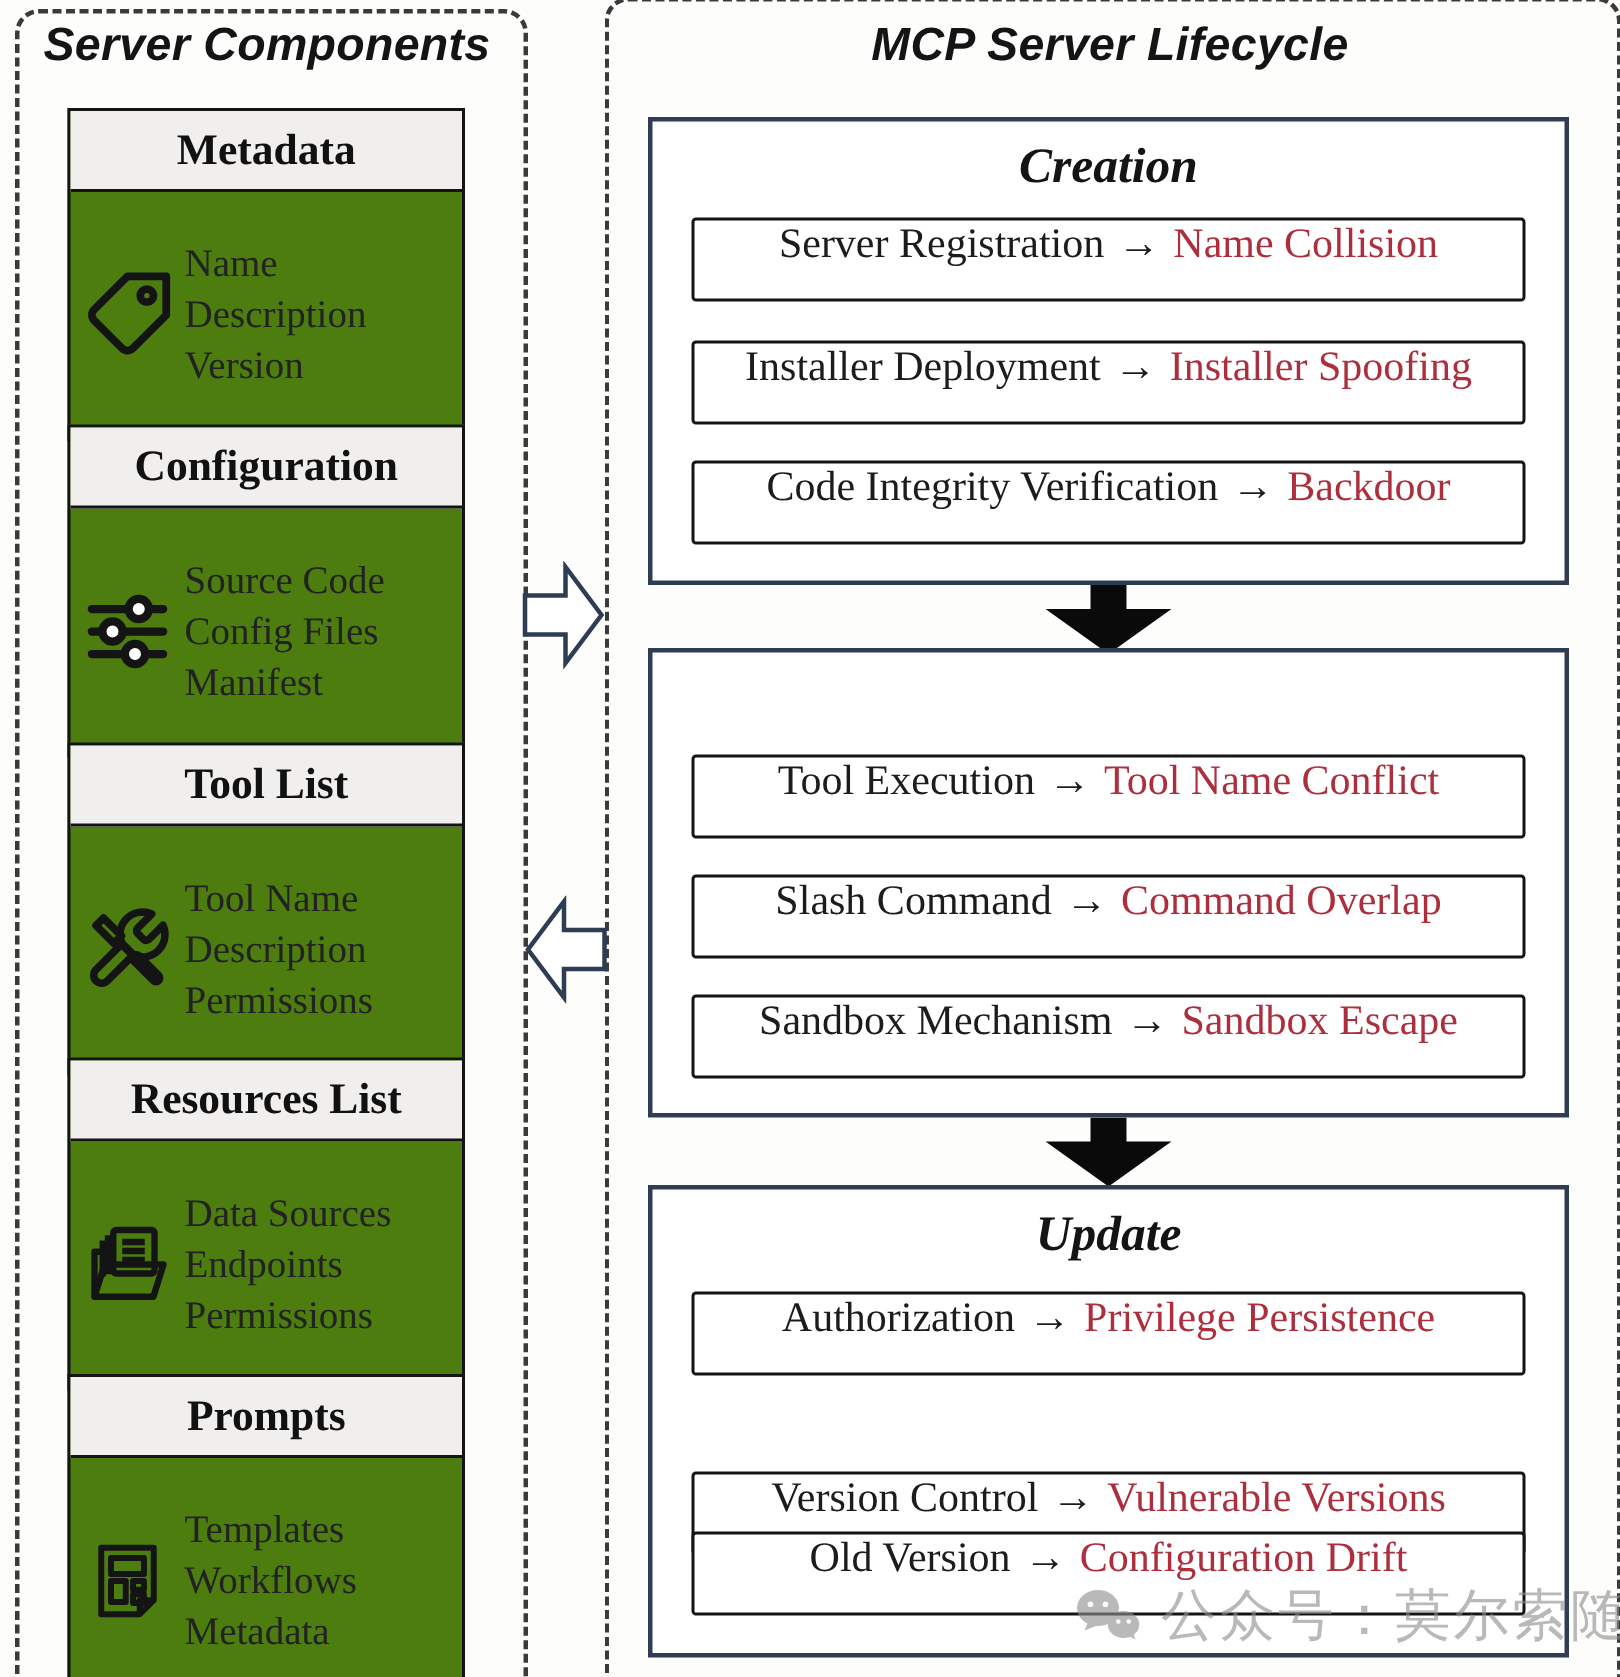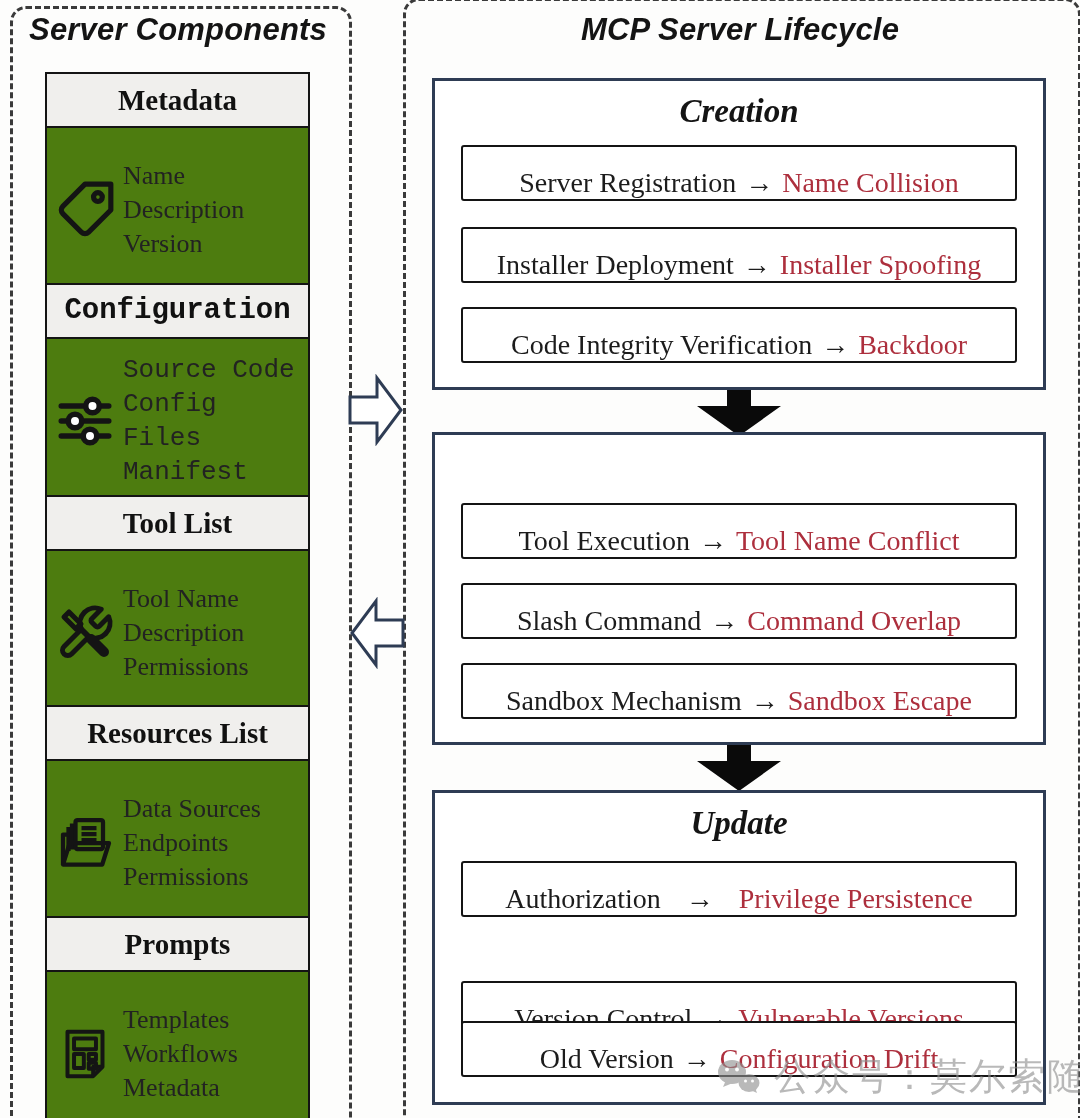--- a/index.html
+++ b/index.html
@@ -30,21 +30,21 @@
 
   
   .section{position:absolute;left:432px;width:614px;border:3px solid #2e3c54;background:#fff;box-sizing:border-box;}
   .section-title{
     text-align:center;font-weight:bold;font-style:italic;font-size:33px;color:#141414;
     padding-top:12px;height:44px;
   }
   .lc-item{
     position:absolute;left:26px;width:556px;height:56px;box-sizing:border-box;
     border:2.5px solid #141414;border-radius:3px;background:#fff;
-    display:flex;align-items:flex-end;justify-content:center;
+    display:flex;align-items:flex-start;justify-content:center;
     font-size:28px;white-space:nowrap;
   }
   .lc-step{color:#1c1c1c;}
   .lc-arrow{color:#1c1c1c;margin:0 9px;}
   .lc-threat{color:#ad2f3d;}
 
   
   .down-arrow{position:absolute;left:697px;width:84px;height:46px;}
   .flow-arrow{position:absolute;width:56px;height:72px;}
   .flow-right{left:348px;top:374px;}
@@ -81,21 +81,21 @@
         </svg>
       </div>
       <div class="comp-lines">
         <div>Name</div>
         <div>Description</div>
         <div>Version</div>
       </div>
     </div>
   </div>
 
-  <div class="comp-box" style="top:283px;font-family:Liberation Mono, monospace;">
+  <div class="comp-box" style="top:283px;">
     <div class="comp-header">Configuration</div>
     <div class="comp-body">
       <div class="comp-icon">
         <svg width="60" height="60" viewBox="0 0 24 24" fill="none" stroke="#141414" stroke-width="2.2" stroke-linecap="round">
           <line x1="2.5" y1="6" x2="21.5" y2="6"></line>
             <circle cx="15" cy="6" r="2.7" fill="#fff"></circle>
           <line x1="2.5" y1="12" x2="21.5" y2="12"></line>
             <circle cx="8" cy="12" r="2.7" fill="#fff"></circle>
           <line x1="2.5" y1="18" x2="21.5" y2="18"></line>
             <circle cx="14" cy="18" r="2.7" fill="#fff"></circle>
@@ -217,21 +217,21 @@
   </div>
 
   <div class="down-arrow" style="top:745px;">
     <svg width="84" height="46" viewBox="0 0 84 46">
         <polygon points="30,0 54,0 54,16 84,16 42,46 0,16 30,16" fill="#0a0a0a"></polygon>
       </svg>
   </div>
 
   <div class="section" style="top:790px;height:315px;">
     <div class="section-title">Update</div>
-    <div class="lc-item" style="top:68px;gap:16px;">
+    <div class="lc-item" style="top:68px;">
       <span class="lc-step">Authorization</span>
       <span class="lc-arrow">→</span>
       <span class="lc-threat">Privilege Persistence</span>
     </div>
     <div class="lc-item" style="top:148px;margin-top:40px;">
       <span class="lc-step">Version Control</span>
       <span class="lc-arrow">→</span>
       <span class="lc-threat">Vulnerable Versions</span>
     </div>
     <div class="lc-item" style="top:228px;">

